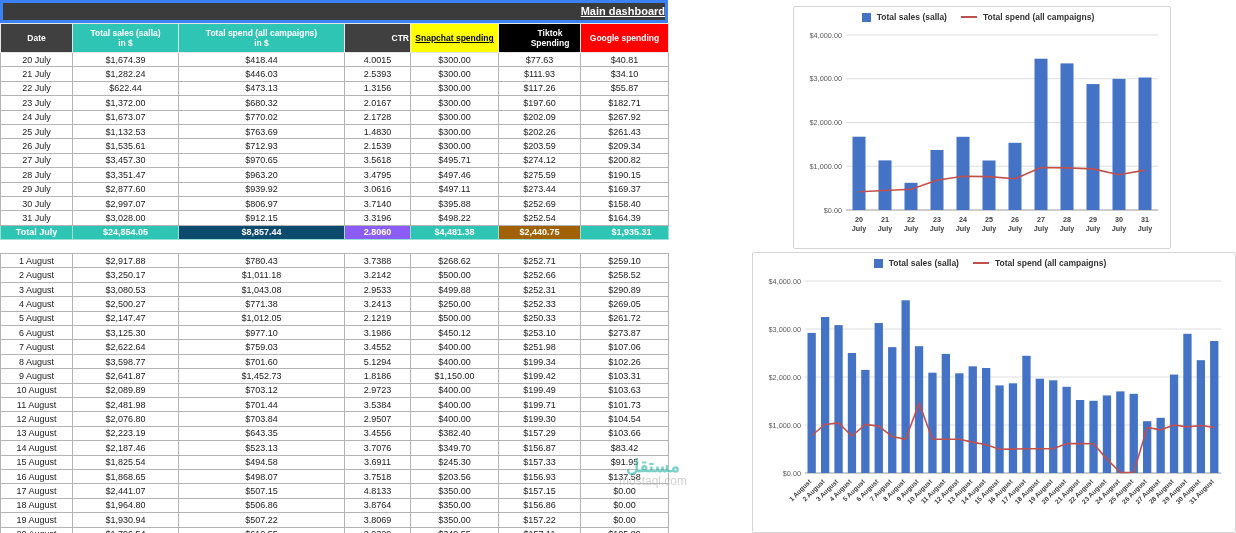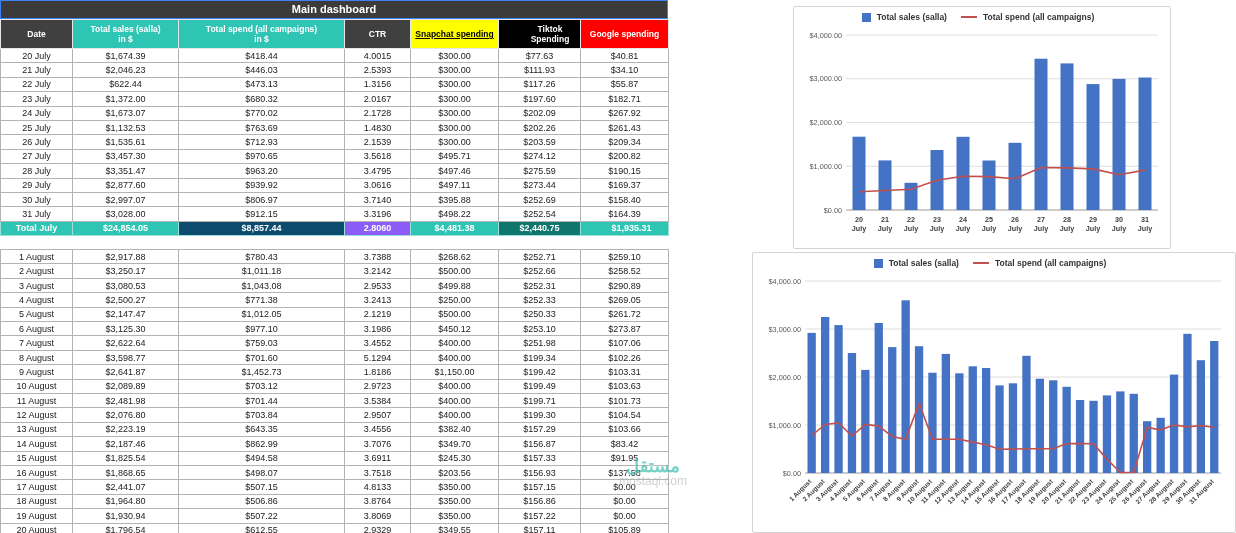--- a/index.html
+++ b/index.html
@@ -3,22 +3,22 @@
 <meta charset="utf-8">
 <style>
   html,body{margin:0;padding:0;}
   body{
     position:relative;width:1236px;height:533px;overflow:hidden;background:#ffffff;
     font-family:"Liberation Sans",sans-serif;
   }
   
   .table-wrap{position:absolute;left:0;top:0;width:668px;background:#fff;}
   .dash-title{
-    height:17px;line-height:17px;background:#3b3b3b;color:#fff;text-align:center;
-    font-size:11px;font-weight:bold;border:1px solid #3b82f6;
+    height:17px;line-height:17px;background:#3b3b3b;color:#fff;text-align:right;
+    font-size:11px;font-weight:bold;border:3px solid #3b82f6;text-decoration:underline;
   }
   table{border-collapse:collapse;table-layout:fixed;width:668px;}
   th{
     font-size:8.5px;font-weight:bold;text-align:center;vertical-align:middle;
     padding:2px 1px;border:1px solid #e6e6e6;height:24px;line-height:10px;
   }
   td{
     font-size:9px;text-align:center;height:13.4px;padding:0 2px;
     border:1px solid #b3b3b3;background:#fff;color:#1a1a1a;overflow:hidden;white-space:nowrap;
   }
@@ -60,39 +60,39 @@
         <col style="width:66px">
         <col style="width:88px">
         <col style="width:82px">
         <col style="width:88px">
       </colgroup>
     <thead id="thead">
         <tr>
           <th style="background: rgb(64, 64, 64); color: rgb(255, 255, 255);">Date</th>
           <th style="background: rgb(47, 197, 181); color: rgb(255, 255, 255);">Total sales (salla)<br>in $</th>
           <th style="background: rgb(47, 197, 181); color: rgb(255, 255, 255);">Total spend (all campaigns)<br>in $</th>
-          <th style="background: rgb(64, 64, 64); color: rgb(255, 255, 255);">CTR</th>
+          <th style="background: rgb(64, 64, 64); color: rgb(255, 255, 255); text-align: right;">CTR</th>
           <th style="background: rgb(255, 255, 0); color: rgb(0, 0, 0); text-decoration: underline;">Snapchat spending</th>
           <th style="background: rgb(0, 0, 0); color: rgb(255, 255, 255); padding-left: 22px;">Tiktok Spending</th>
           <th style="background: rgb(255, 0, 0); color: rgb(255, 255, 255);">Google spending</th>
         </tr>
       </thead>
     <tbody id="tbody">
         <tr>
           <td>20 July</td>
           <td>$1,674.39</td>
           <td>$418.44</td>
           <td>4.0015</td>
           <td>$300.00</td>
           <td>$77.63</td>
           <td>$40.81</td>
         </tr>
         <tr>
           <td>21 July</td>
-          <td>$2,046.23</td>
+          <td>$1,282.24</td>
           <td>$446.03</td>
           <td>2.5393</td>
           <td>$300.00</td>
           <td>$111.93</td>
           <td>$34.10</td>
         </tr>
         <tr>
           <td>22 July</td>
           <td>$622.44</td>
           <td>$473.13</td>
@@ -181,21 +181,21 @@
           <td>$498.22</td>
           <td>$252.54</td>
           <td>$164.39</td>
         </tr>
         <tr class="total-row">
           <td style="background: rgb(47, 197, 181);">Total July</td>
           <td style="background: rgb(47, 197, 181);">$24,854.05</td>
           <td style="background: #0c4a6e;">$8,857.44</td>
           <td style="background: #8b5cf6;">2.8060</td>
           <td style="background: rgb(47, 197, 181);">$4,481.38</td>
-          <td style="background: #0f766e; margin-left: 24px;">$2,440.75</td>
+          <td style="background: #a16207; margin-left: 24px;">$2,440.75</td>
           <td style="background: rgb(47, 197, 181); padding-left: 16px;">$1,935.31</td>
         </tr>
         <tr class="spacer">
           <td colspan="7"></td>
         </tr>
         <tr>
           <td>1 August</td>
           <td>$2,917.88</td>
           <td>$780.43</td>
           <td>3.7388</td>
@@ -307,21 +307,21 @@
           <td>$2,223.19</td>
           <td>$643.35</td>
           <td>3.4556</td>
           <td>$382.40</td>
           <td>$157.29</td>
           <td>$103.66</td>
         </tr>
         <tr>
           <td>14 August</td>
           <td>$2,187.46</td>
-          <td>$862.99</td>
+          <td>$523.13</td>
           <td>3.7076</td>
           <td>$349.70</td>
           <td>$156.87</td>
           <td>$83.42</td>
         </tr>
         <tr>
           <td>15 August</td>
           <td>$1,825.54</td>
           <td>$494.58</td>
           <td>3.6911</td>

